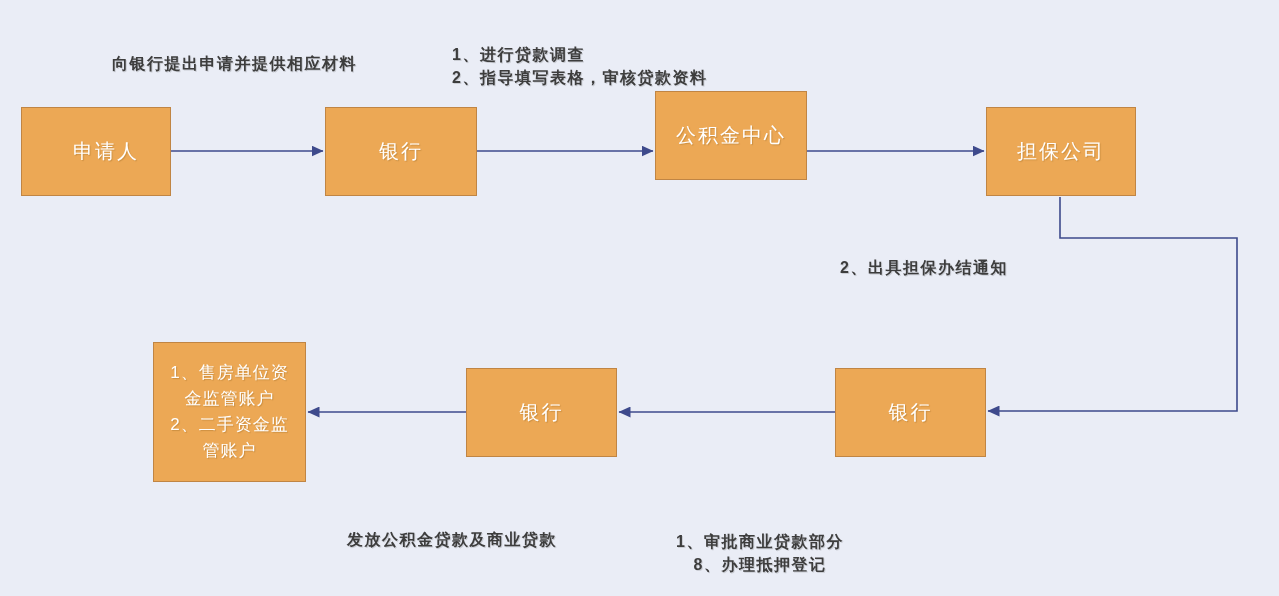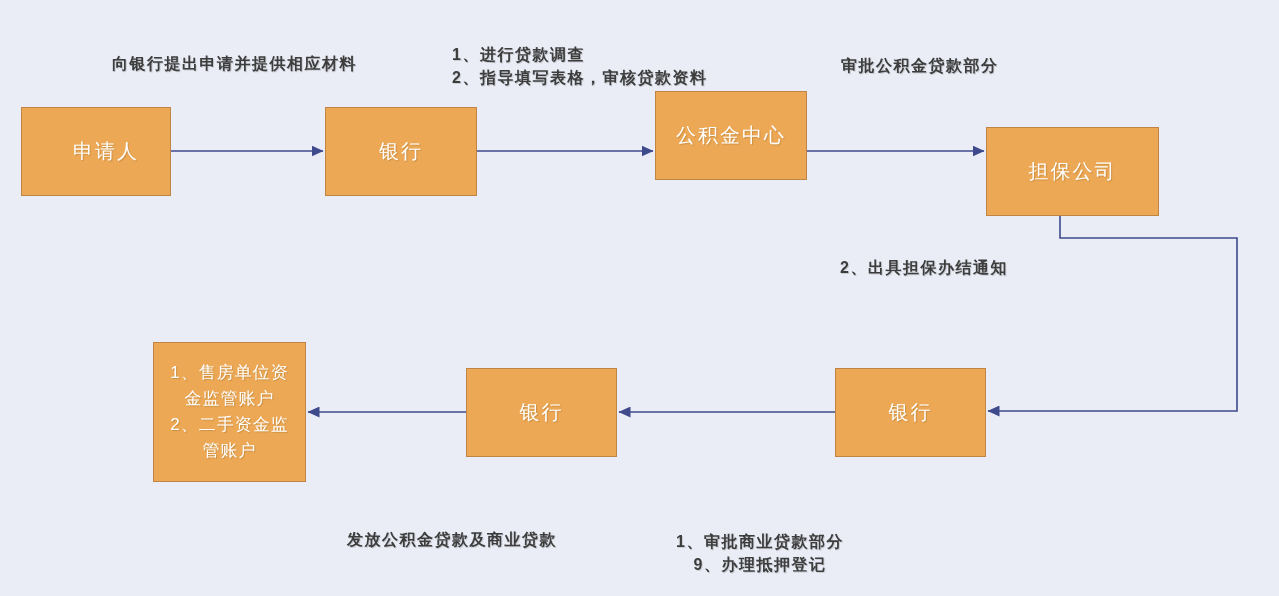--- a/index.html
+++ b/index.html
@@ -91,21 +91,21 @@
   </div>
 
   <div class="node" style="left:325px; top:107px; width:152px; height:89px;">
     <span>银行</span>
   </div>
 
   <div class="node" style="left:655px; top:91px; width:152px; height:89px;">
     <span>公积金中心</span>
   </div>
 
-  <div class="node" style="left:986px; top:107px; width:173px; height:89px;margin-top:20px;">
+  <div class="node" style="left:986px; top:107px; width:150px; height:89px;">
     <span>担保公司</span>
   </div>
 
   <div class="node" style="left:835px; top:368px; width:151px; height:89px;">
     <span>银行</span>
   </div>
 
   <div class="node" style="left:466px; top:368px; width:151px; height:89px;">
     <span>银行</span>
   </div>
@@ -119,30 +119,27 @@
 
   <div class="edge-label" style="left:112px; top:52px;">
     <div>向银行提出申请并提供相应材料</div>
   </div>
 
   <div class="edge-label" style="left:452px; top:43px;">
     <div>1、进行贷款调查</div>
     <div>2、指导填写表格，审核贷款资料</div>
   </div>
 
-  <div class="edge-label" style="left:841px; top:54px;">
-    <div>审批公积金贷款部分</div>
-  </div>
 
   <div class="edge-label" style="left:840px; top:256px;">
     <div>2、出具担保办结通知</div>
   </div>
 
   <div class="edge-label" style="left:307px; top:528px;margin-left:40px;">
     <div>发放公积金贷款及商业贷款</div>
   </div>
 
   <div class="edge-label" style="left:676px; top:530px;text-align:center;">
     <div>1、审批商业贷款部分</div>
-    <div>9、办理抵押登记</div>
+    <div>8、办理抵押登记</div>
   </div>
 
 </div>
 
 </body></html>

